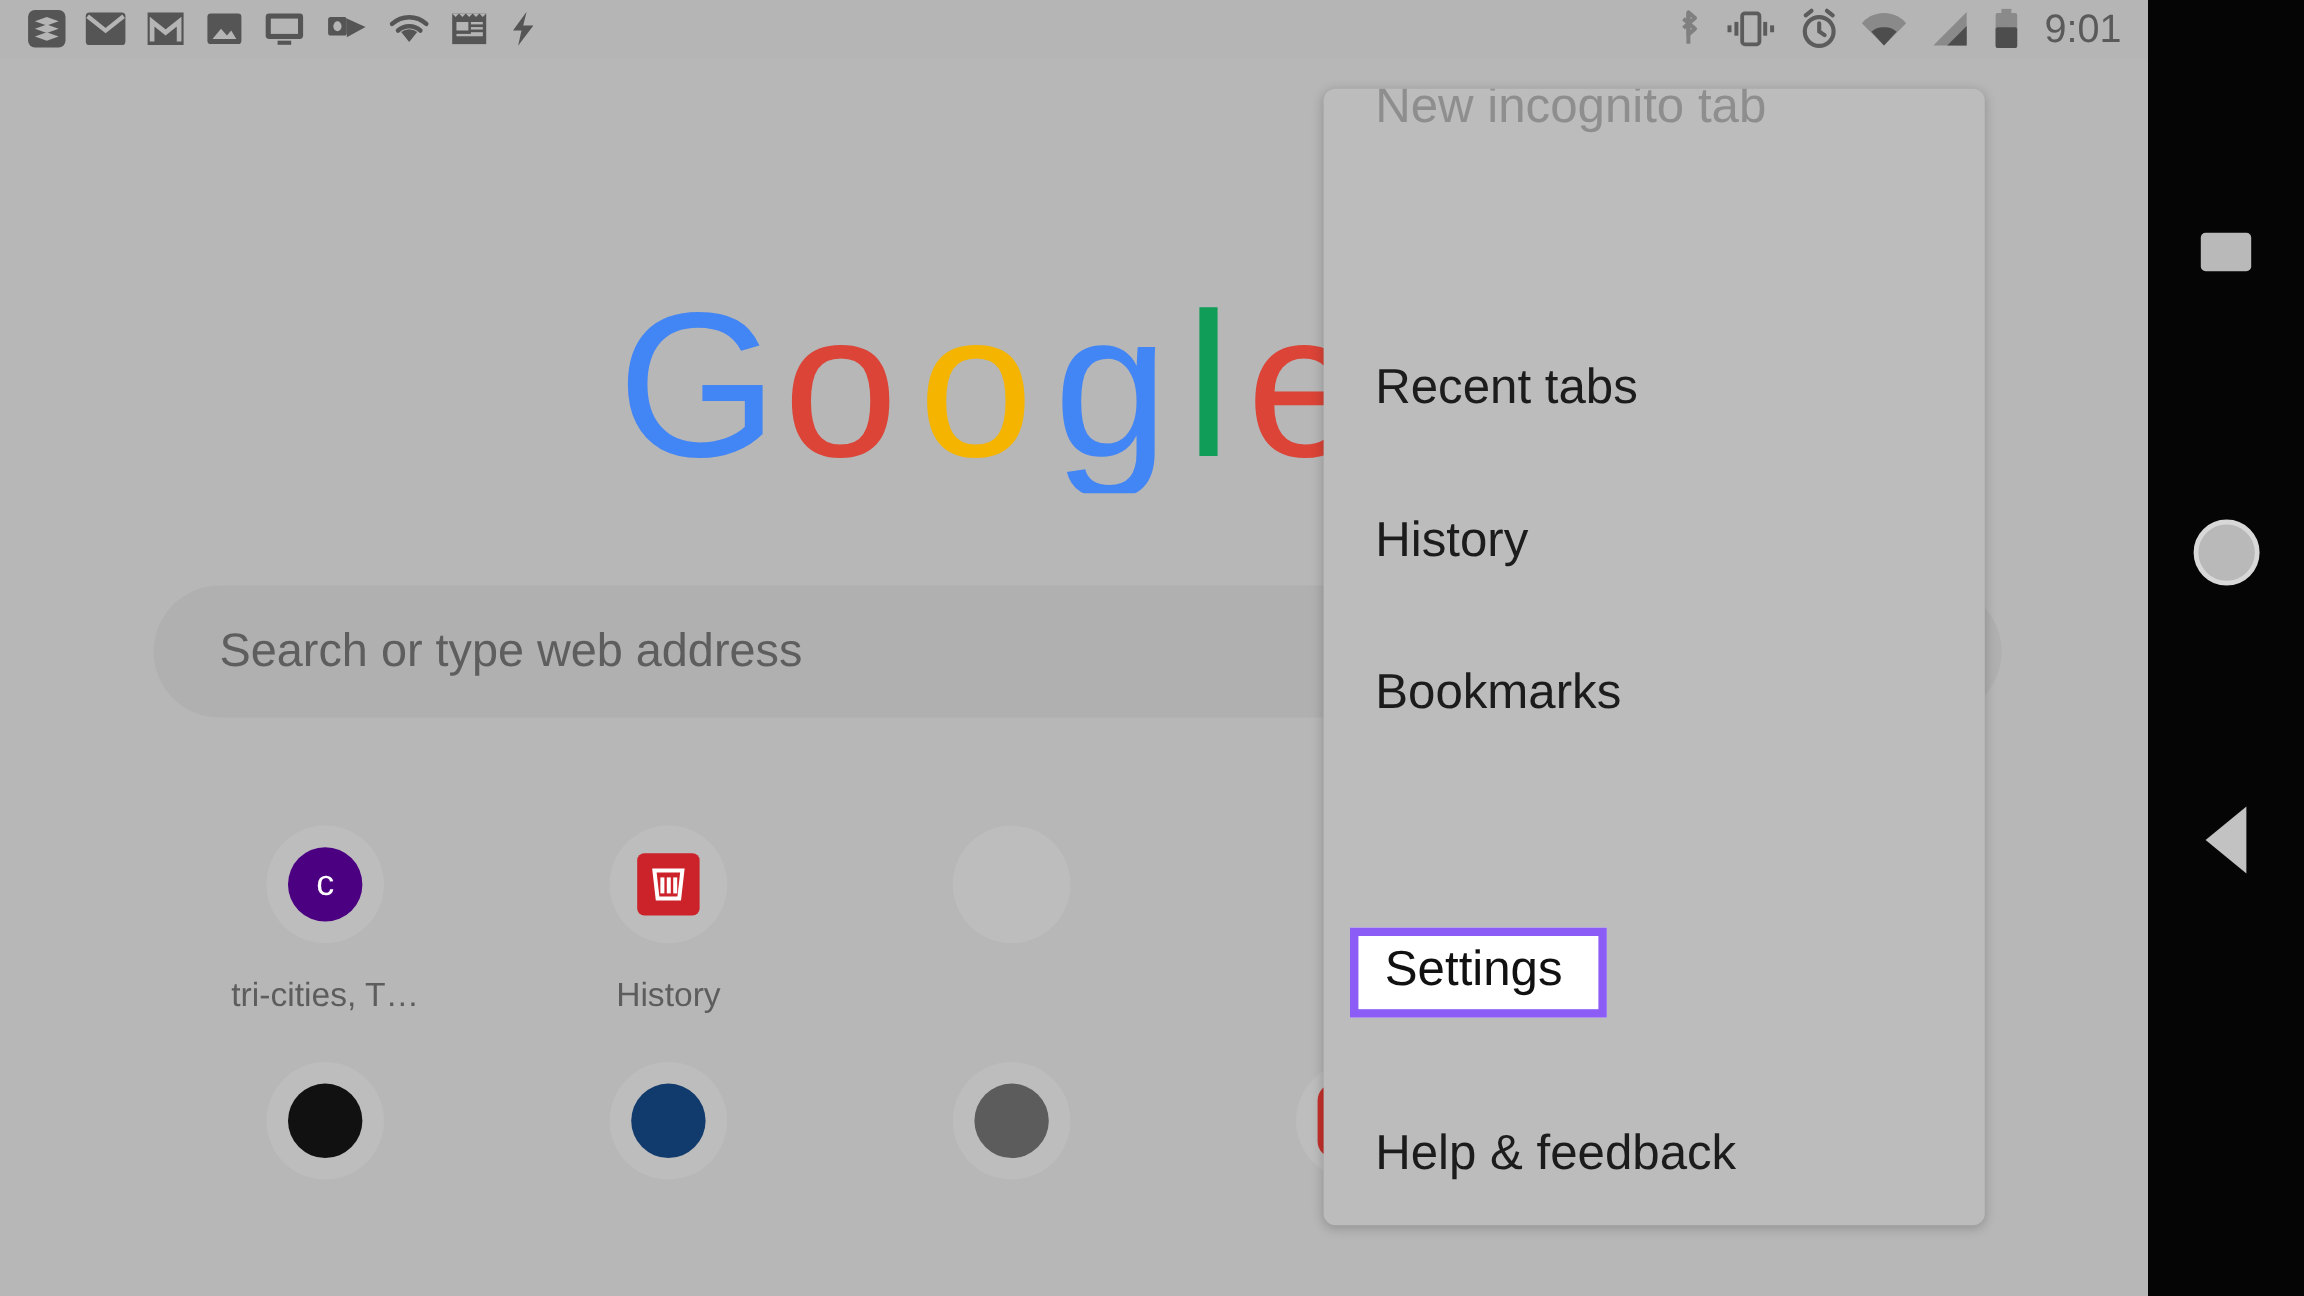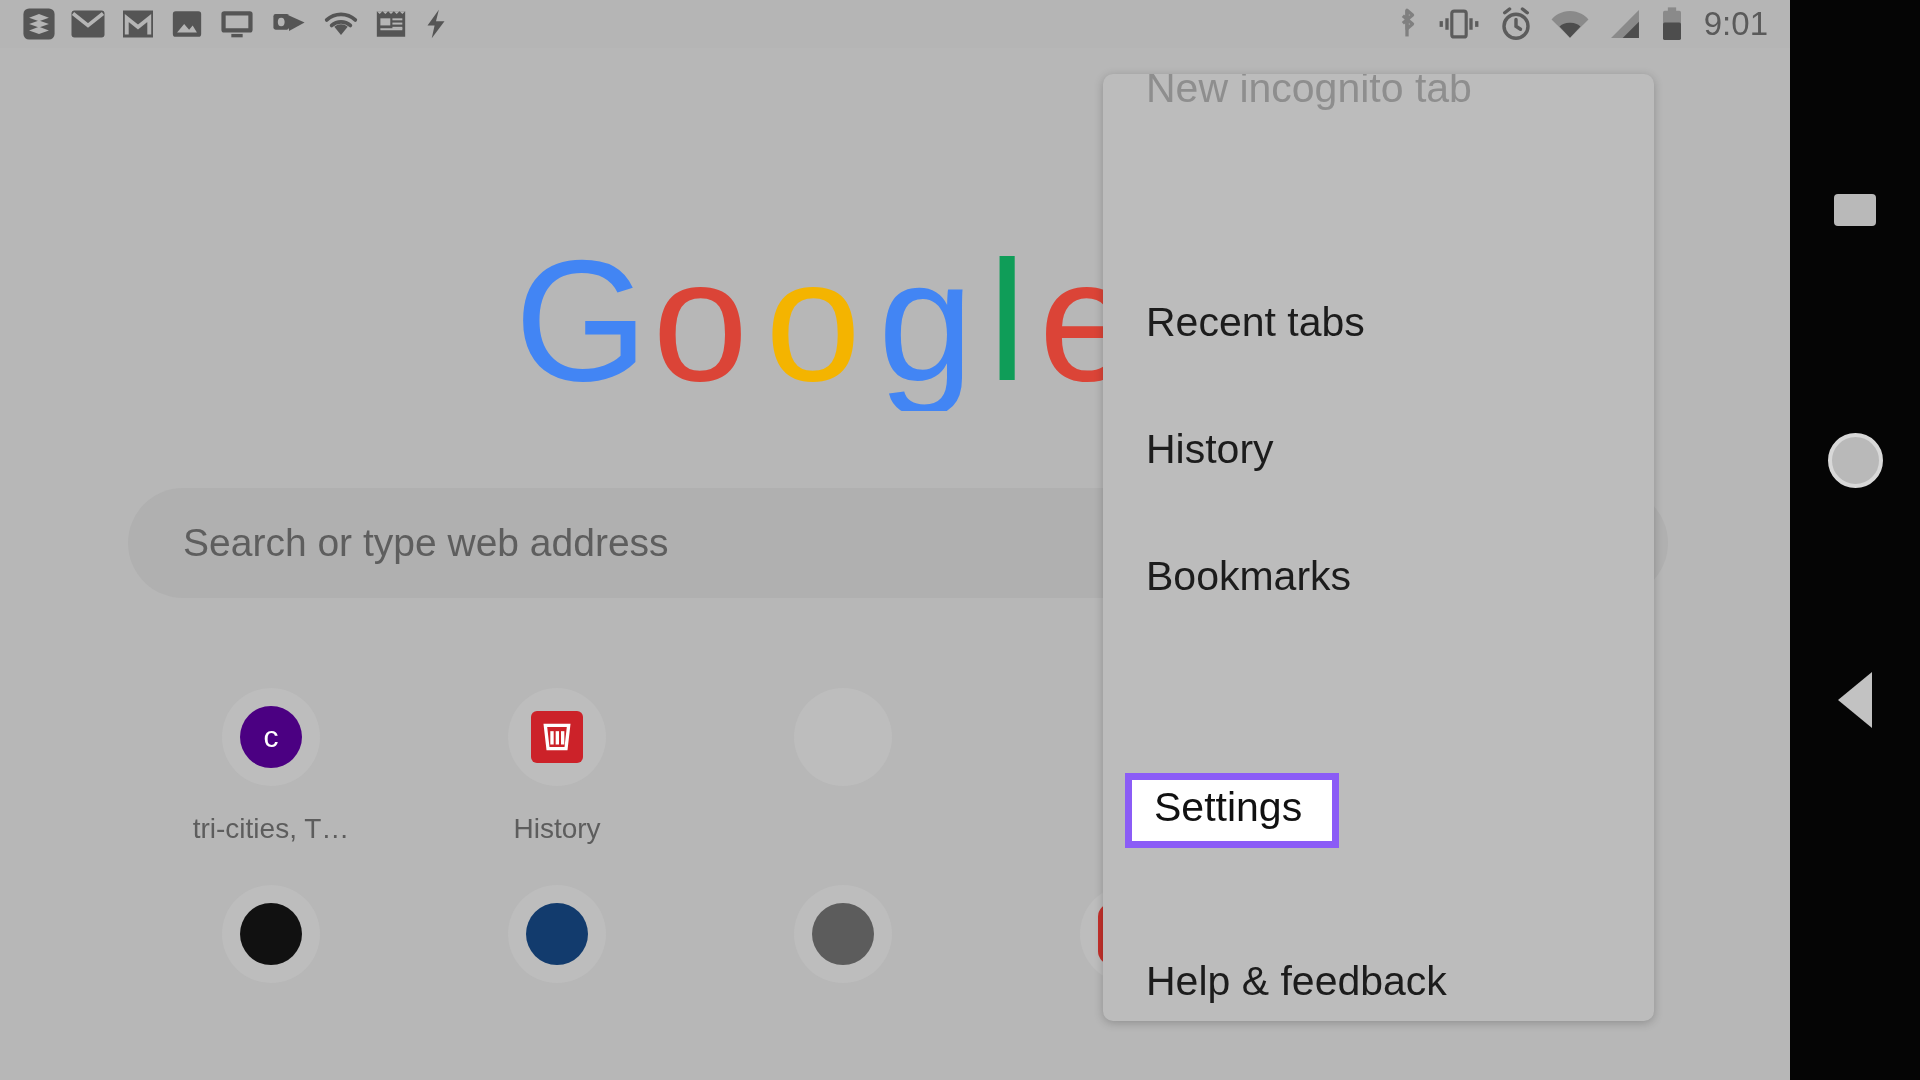--- a/index.html
+++ b/index.html
@@ -309,21 +309,21 @@
     <div class="menu-item" style="top:583px;">
       <span class="menu-check"></span>
     </div>
 
     <div class="menu-item" id="menu-item-settings" style="top:690px;height:92px;">
       <span class="highlight-box">
         <span class="menu-label">Settings</span>
       </span>
     </div>
 
-    <div class="menu-item" style="top:861px;">
+    <div class="menu-item" style="top:840px;">
       <span class="menu-label">Help &amp; feedback</span>
     </div>
   </div>
 </div>
 
 <div id="navbar">
   <div class="nav-btn" id="nav-recents">
     <div id="sq"></div>
   </div>
   <div class="nav-btn" id="nav-home">

